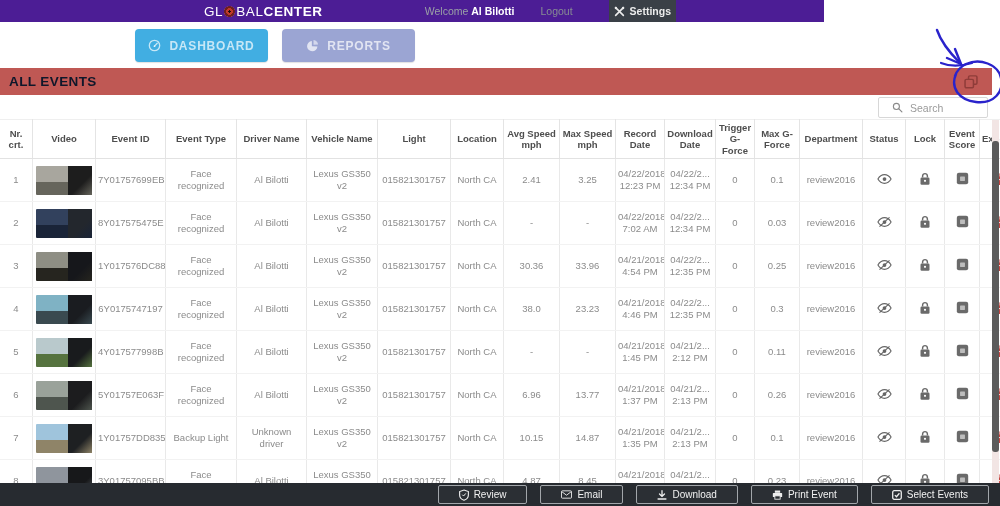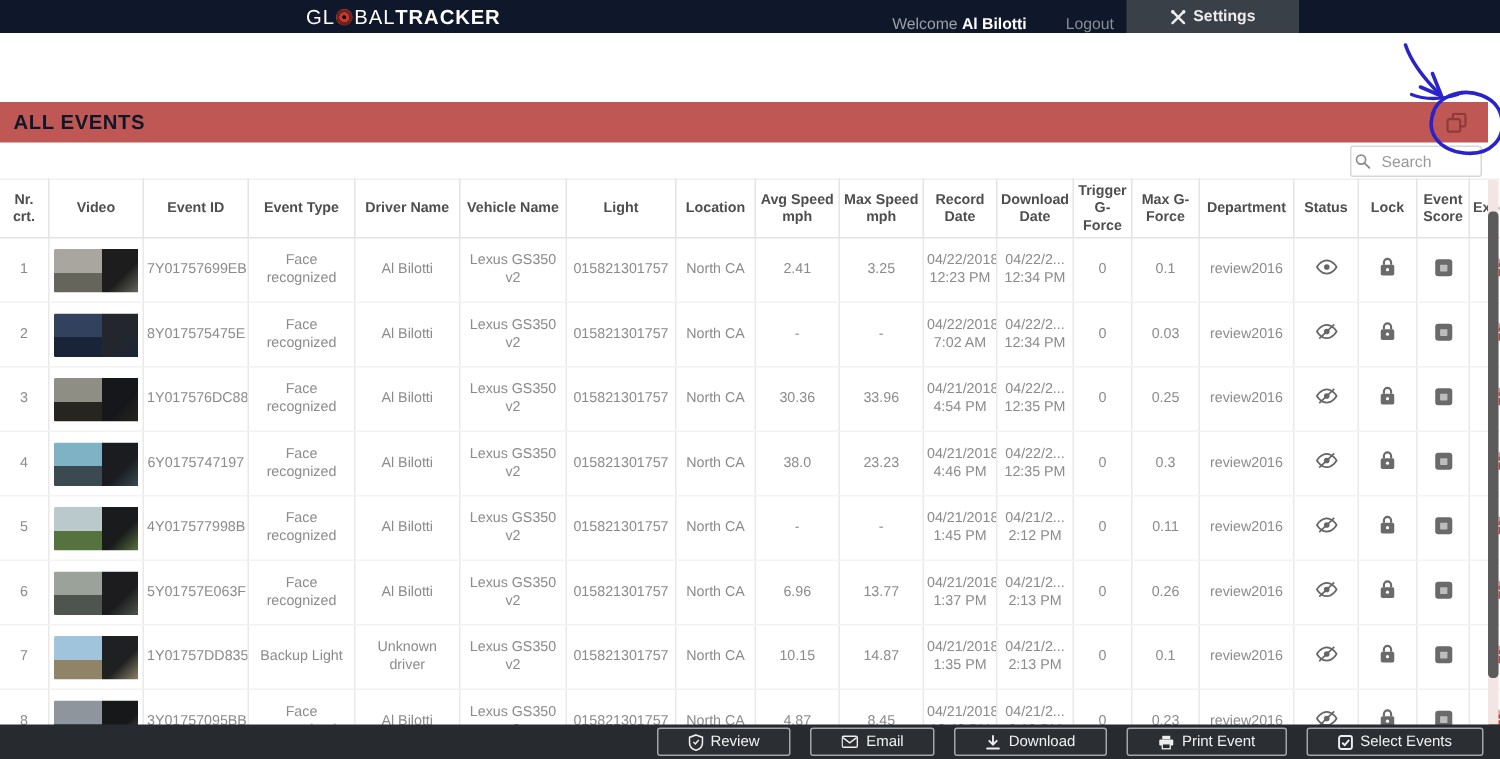--- a/index.html
+++ b/index.html
@@ -1,31 +1,31 @@
 <!DOCTYPE html>
 <html><head>
 <meta charset="utf-8">
 <style>
   html,body{margin:0;padding:0}
   body{width:1000px;height:506px;overflow:hidden;position:relative;background:#fff;
        font-family:"Liberation Sans",sans-serif;-webkit-font-smoothing:antialiased}
 
   
-  .topbar{position:absolute;top:0;left:0;width:1000px;height:22px;background:#0f172a}
+  .topbar{position:absolute;top:0;left:0;width:824px;height:22px;background:#4c1d95}
   .logo{position:absolute;left:204px;top:0;height:22px;display:flex;align-items:center;
         color:#fff;font-size:13.5px;letter-spacing:.6px;font-weight:400}
   .logo .bold{font-weight:bold}
   .target{width:11px;height:11px;border-radius:50%;margin:0 1px;display:inline-block;
         background:radial-gradient(circle,#1a0c0c 0 16%,#c0392b 17% 42%,#6e201b 43% 66%,#b5443a 67% 100%);}
-  .topright{position:absolute;right:134px;top:0;height:22px;display:flex;align-items:flex-end}
+  .topright{position:absolute;right:148px;top:0;height:22px;display:flex;align-items:center}
   .welcome{color:#9aa0a6;font-size:10.5px;white-space:nowrap}
   .welcome b{color:#fff}
   .logout{color:#878d93;font-size:10.5px;margin-left:26px;cursor:pointer}
-  .settingsbox{margin-left:8px;background:#3a4047;height:22px;display:flex;align-items:center;
-        gap:5px;padding:0 29px;font-size:10.5px;font-weight:bold;color:#ececec;cursor:pointer}
+  .settingsbox{margin-left:36px;background:#3a4047;height:22px;display:flex;align-items:center;
+        gap:5px;padding:0 5px;font-size:10.5px;font-weight:bold;color:#ececec;cursor:pointer}
 
   
   .navrow{position:absolute;top:22px;left:0;width:1000px;height:46px;background:#fff}
   .navtabs{position:absolute;left:135px;top:7px;display:flex;gap:14px}
   .navbtn{width:133px;height:33px;border-radius:4px;display:flex;align-items:center;justify-content:center;
         gap:8px;color:rgba(255,255,255,.7);font-size:12px;font-weight:bold;letter-spacing:.8px;
         position:relative;cursor:pointer;box-shadow:0 1px 1px rgba(0,0,0,.12)}
   .navbtn.active{color:#fff}
   .navbtn .nico{display:flex;align-items:center}
   .navline{position:absolute;top:61px;left:0;width:992px;height:2px;background:#c45450}
@@ -33,21 +33,21 @@
         border-left:6px solid transparent;border-right:6px solid transparent;border-top:8px solid #c9514d}
 
   
   .allevents{position:absolute;top:68px;left:0;width:992px;height:27px;background:#bf5854;
         display:flex;align-items:center;box-sizing:border-box;padding-left:9px}
   .allevents .ttl{color:#0f172a;font-size:13.5px;font-weight:bold;letter-spacing:.4px}
   .copybtn{position:absolute;right:14px;top:7px;width:14px;height:14px;cursor:pointer}
 
   
   .searchbox{position:absolute;top:97px;right:12px;width:82px;height:19px;border:1px solid #d7d7d7;
-        border-radius:2px;background:#fff;display:flex;align-items:center;gap:5px;padding:0 2px}
+        border-radius:2px;background:#fff;display:flex;align-items:center;gap:5px;padding:0 13px}
   .searchbox input{border:0;outline:0;width:100%;font-size:10.5px;color:#777;background:transparent;
         font-family:"Liberation Sans",sans-serif}
   .searchbox input::placeholder{color:#9a9a9a}
 
   
   .tablewrap{position:absolute;top:119px;left:0;width:991px}
   table{border-collapse:collapse;table-layout:fixed;width:990px}
   th{height:28px;font-size:9.5px;font-weight:bold;color:#4e4e4e;text-align:center;vertical-align:middle;
      border-right:1px solid #e4e4e4;border-bottom:1px solid #e2e2e2;border-top:1px solid #efefef;
      padding:2px 1px;line-height:1.2;overflow:hidden}
@@ -78,40 +78,59 @@
   .annot{position:absolute;top:0;left:0;width:1000px;height:506px;z-index:40;pointer-events:none}
 </style>
 </head>
 <body>
 
 <div class="topbar">
   <div class="logo">
     <span>GL</span>
       <span class="target"></span>
       <span>BAL</span>
-      <span class="bold">TRACKER</span>
+      <span class="bold">CENTER</span>
   </div>
   <div class="topright">
     <span class="welcome"><span>Welcome</span>&nbsp;<b>Al Bilotti</b></span>
     <span class="logout">Logout</span>
     <span class="settingsbox">
       <span style="display:flex">
         <svg width="11" height="11" viewBox="0 0 20 20">
             <path d="M3 17 L17 3 M3 3 L17 17" stroke="#ececec" stroke-width="3" stroke-linecap="round"></path>
             <circle cx="3.5" cy="3.5" r="2.2" fill="#ececec"></circle>
             <circle cx="16.5" cy="3.5" r="2.2" fill="#ececec"></circle>
           </svg>
       </span>
       <span>Settings</span>
     </span>
   </div>
 </div>
 
 <div class="navrow">
   <div class="navtabs">
+      <div class="navbtn" style="background: rgb(65, 174, 226);">
+        <span class="nico">
+          <svg width="13" height="13" viewBox="0 0 20 20">
+            <circle cx="10" cy="10" r="8" fill="none" stroke="currentColor" stroke-width="2"></circle>
+            <line x1="10" y1="11" x2="14.2" y2="6.5" stroke="currentColor" stroke-width="2" stroke-linecap="round"></line>
+            <circle cx="10" cy="11" r="1.4" fill="currentColor"></circle>
+          </svg>
+        </span>
+        <span>DASHBOARD</span>
+      </div>
+      <div class="navbtn" style="background: rgb(155, 165, 211);">
+        <span class="nico">
+          <svg width="13" height="13" viewBox="0 0 20 20">
+            <path d="M9 3 a8 8 0 1 0 8.6 8.6 L9 11 z" fill="currentColor"></path>
+            <path d="M11.5 1.4 a8 8 0 0 1 7.1 7.1 l-7.1 .5 z" fill="currentColor" opacity="0.8"></path>
+          </svg>
+        </span>
+        <span>REPORTS</span>
+      </div>
     </div>
   <div class="navline" style="background: rgb(201, 81, 77);"></div>
 </div>
 
 <div class="allevents" style="background: rgb(191, 88, 84);">
   <span class="ttl">ALL EVENTS</span>
   <span class="copybtn">
     <svg width="14" height="14" viewBox="0 0 16 16">
       <rect x="5.2" y="1" width="9.6" height="9.6" rx="1.4" fill="none" stroke="#8f3c39" stroke-width="1.7"></rect>
       <rect x="1.2" y="5" width="9.6" height="9.6" rx="1.4" fill="#bf5854" stroke="#8f3c39" stroke-width="1.7"></rect>

